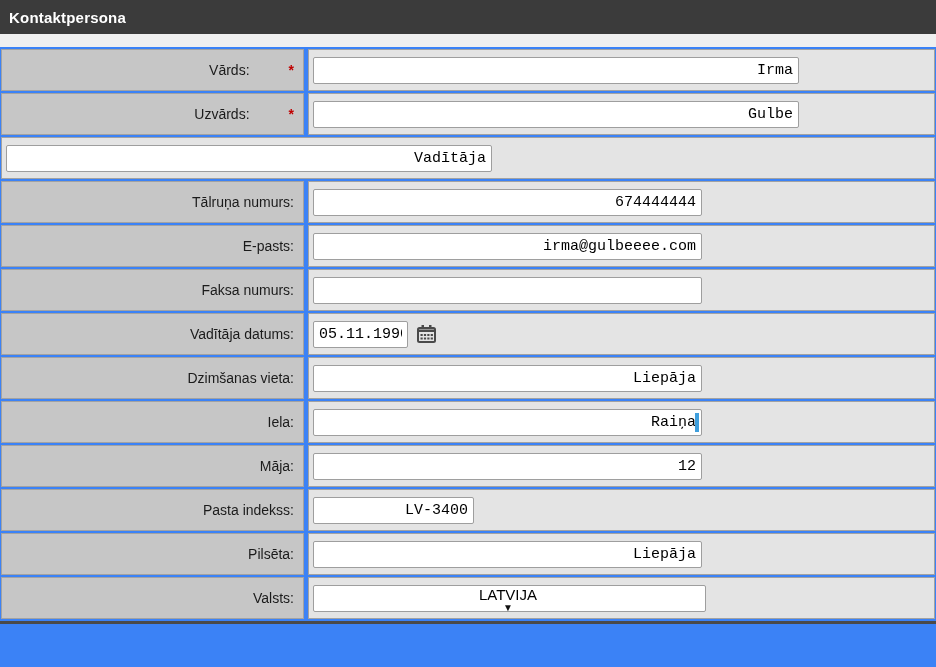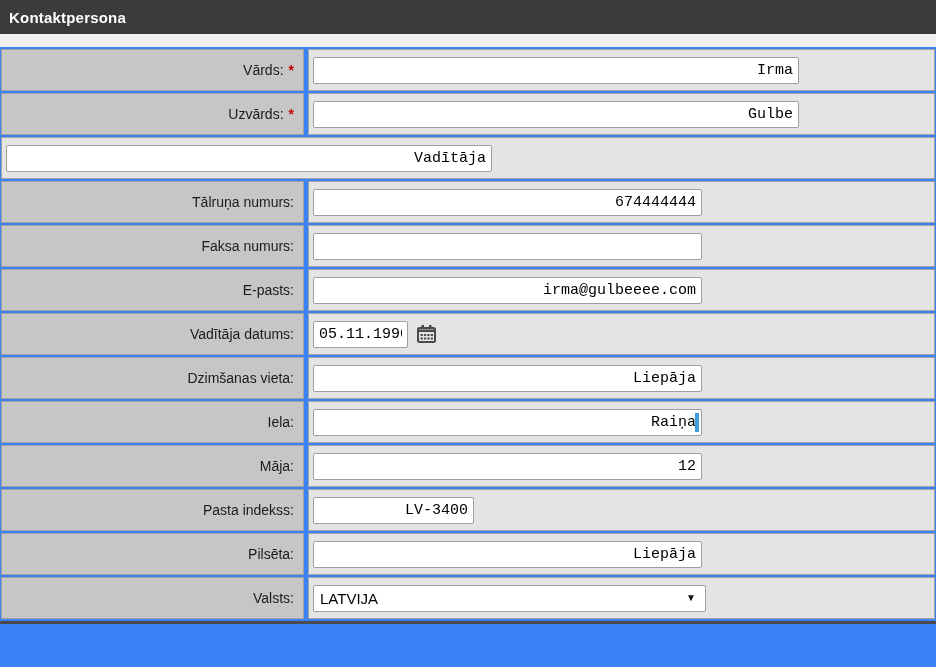--- a/index.html
+++ b/index.html
@@ -17,36 +17,36 @@
   body{font-family:"Liberation Sans",sans-serif;}
   .page{width:936px;height:667px;background:#3b82f6;overflow:hidden;position:relative;}
   .header{height:34px;background:var(--header-bg);color:var(--header-text);
           display:flex;align-items:center;padding-left:9px;
           font-size:15px;font-weight:bold;letter-spacing:.2px;}
   .subheader-strip{height:13px;background:#f0f0f0;}
   .rows{padding:0 1px;}
   .row{display:flex;margin-top:2px;height:42px;column-gap:4px;}
   .label-cell{width:303px;background:var(--label-bg);border:1px solid var(--cell-border);
               display:flex;align-items:center;justify-content:flex-end;
-              padding-right:9px;font-size:14px;color:#1b1b1b;white-space:nowrap;}
+              padding-right:9px;font-size:14px;color:#1b1b1b;white-space:nowrap;gap:34px;}
   .req{color:var(--required);margin-left:5px;font-weight:bold;font-size:14px;}
   .value-cell{flex:1;background:var(--value-bg);border:1px solid var(--cell-border);
               display:flex;align-items:center;padding-left:4px;}
   .input-wrap{position:relative;display:flex;align-items:center;}
   input.field{height:27px;border:1px solid var(--input-border);border-radius:2px;
               padding:0 5px;font-size:15px;font-family:Liberation Mono, monospace;color:#000;background:#fff;outline:none;text-align:right;}
   .w-wide{width:486px;}
   .w-medium{width:389px;}
   .w-date{width:95px;}
   .w-postal{width:161px;}
   .caret{position:absolute;right:3px;top:4px;width:4px;height:19px;background:var(--cursor);}
   .cal-btn{margin-left:9px;display:flex;align-items:center;cursor:pointer;}
   .select{width:393px;height:27px;background:#fff;border:1px solid var(--input-border);
           border-radius:2px;display:flex;align-items:center;justify-content:space-between;
-          padding:0 9px 0 6px;font-size:15px;color:#000;cursor:default;}
+          padding:0 9px 0 6px;font-size:15px;color:#000;cursor:default;flex-direction:column;}
   .select-arrow{font-size:10px;color:#111;line-height:1;}
   .bottom-bar{height:3px;background:#4a4a4a;margin-top:2px;}
 </style>
 </head>
 <body>
 
 <div class="page">
   <div class="header">
     <span>Kontaktpersona</span>
   </div>
@@ -86,35 +86,35 @@
           <span>Tālruņa numurs:</span>
         </div>
         <div class="value-cell">
           <span class="input-wrap">
             <input class="field w-medium" type="text" value="674444444" style="">
           </span>
         </div>
       </div>
       <div class="row">
         <div class="label-cell">
+          <span>E-pasts:</span>
+        </div>
+        <div class="value-cell">
+          <span class="input-wrap">
+            <input class="field w-medium" type="text" value="irma@gulbeeee.com" style="">
+          </span>
+        </div>
+      </div>
+      <div class="row">
+        <div class="label-cell">
           <span>Faksa numurs:</span>
         </div>
         <div class="value-cell">
           <span class="input-wrap">
             <input class="field w-medium" type="text" value="" style="">
-          </span>
-        </div>
-      </div>
-      <div class="row">
-        <div class="label-cell">
-          <span>E-pasts:</span>
-        </div>
-        <div class="value-cell">
-          <span class="input-wrap">
-            <input class="field w-medium" type="text" value="irma@gulbeeee.com" style="">
           </span>
         </div>
       </div>
       <div class="row">
         <div class="label-cell">
           <span>Vadītāja datums:</span>
         </div>
         <div class="value-cell">
           <span class="input-wrap">
             <input class="field w-date" type="text" value="05.11.1990" style="">

